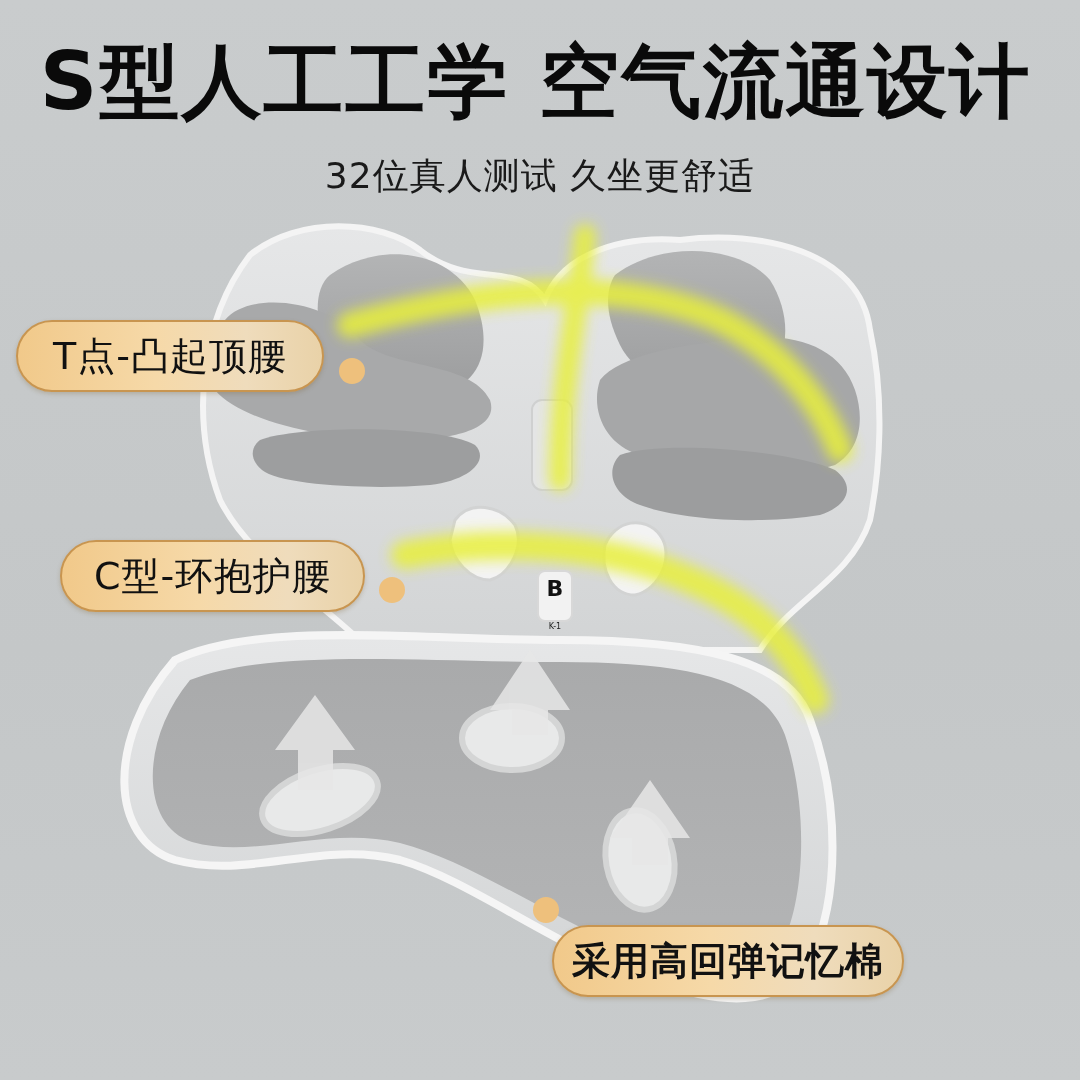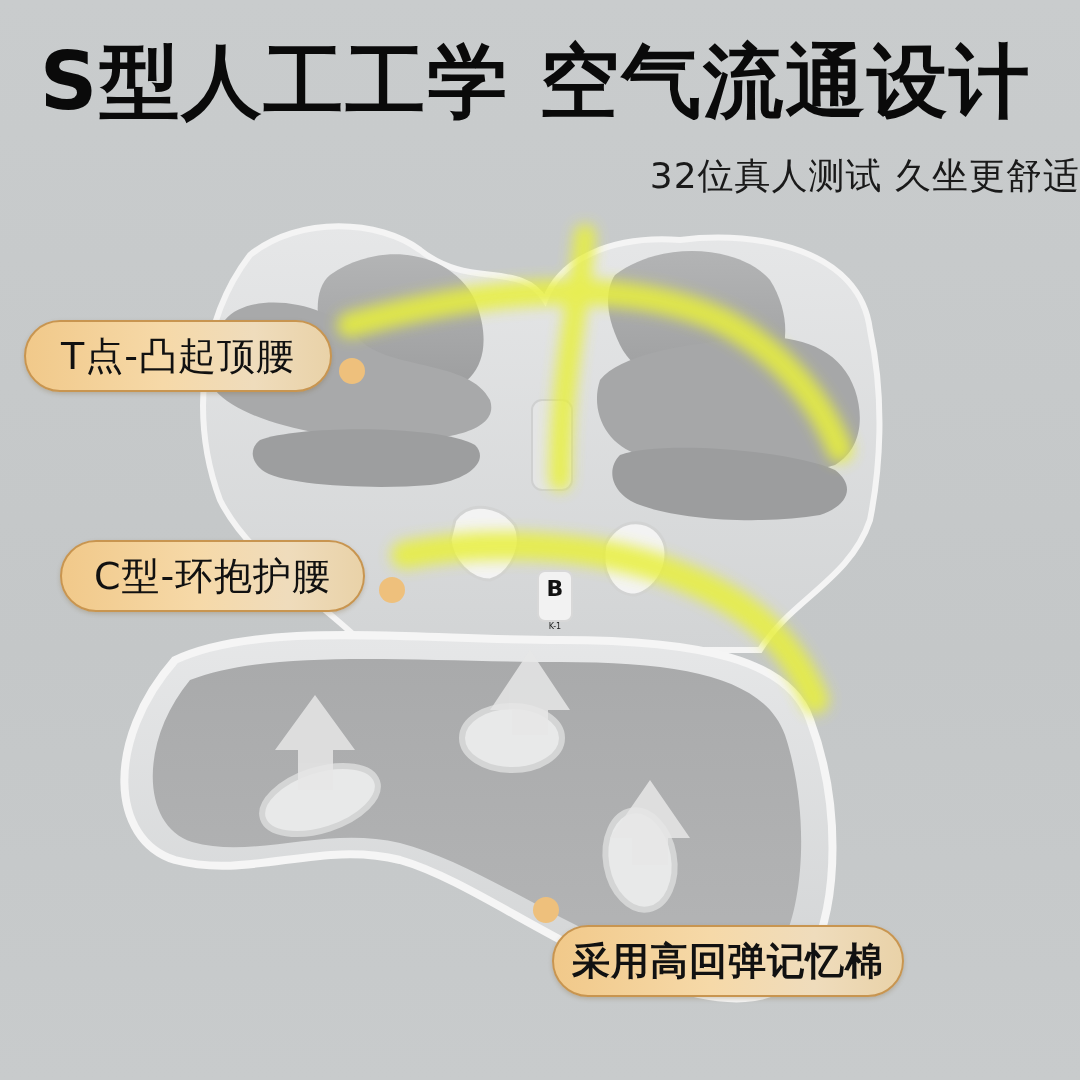--- a/index.html
+++ b/index.html
@@ -9,21 +9,21 @@
     font-family: "DejaVu Sans", "Liberation Sans", sans-serif;
     position: relative;
   }
   .headline {
     position: absolute; left: 0; right: 9px; top: 42px;
     text-align: center; font-size: 80px; font-weight: bold;
     color: #0a0a0a; letter-spacing: 2px; line-height: 1;
   }
   .subline {
     position: absolute; left: 0; right: 0; top: 158px;
-    text-align: right; font-size: 36px; color: #1a1a1a;
+    text-align: center; font-size: 36px; color: #1a1a1a;
     letter-spacing: 1px; line-height: 1;
   }
   .product { position: absolute; left: 0; top: 0; width: 1080px; height: 1080px; }
   .pill {
     position: absolute; height: 72px; border-radius: 36px;
     background: linear-gradient(90deg, #f1c98a 0%, #f6d9a8 45%, #efdcbc 75%, #e9d2a8 100%);
     border: 2px solid #c89550;
     box-shadow: 0 2px 4px rgba(120,90,40,0.25);
     display: flex; align-items: center; justify-content: center;
     font-size: 38px; color: #111; box-sizing: border-box;
@@ -110,20 +110,20 @@
     <path d="M585 235 C580 300 560 380 560 480" stroke-width="22"></path>
     <path d="M405 555 C480 540 600 540 690 580 C750 605 790 640 815 700" stroke-width="28"></path>
   </g>
 </svg>
 
 <div class="badge">
   <span class="b">B</span>
   <span class="k">K-1</span>
 </div>
 
-<div class="pill" style="left:24px; top:320px; width:308px;text-align:center;">T点-凸起顶腰</div>
+<div class="pill" style="left:16px; top:320px; width:308px;text-align:center;">T点-凸起顶腰</div>
 <div class="dot" style="left:339px; top:358px;"></div>
 
 <div class="pill" style="left:60px; top:540px; width:305px;text-align:right;">C型-环抱护腰</div>
 <div class="dot" style="left:379px; top:577px;"></div>
 
 <div class="pill" style="left:552px; top:925px; width:352px;font-weight:bold;">采用高回弹记忆棉</div>
 <div class="dot" style="left:533px; top:897px;"></div>
 
 </body></html>

